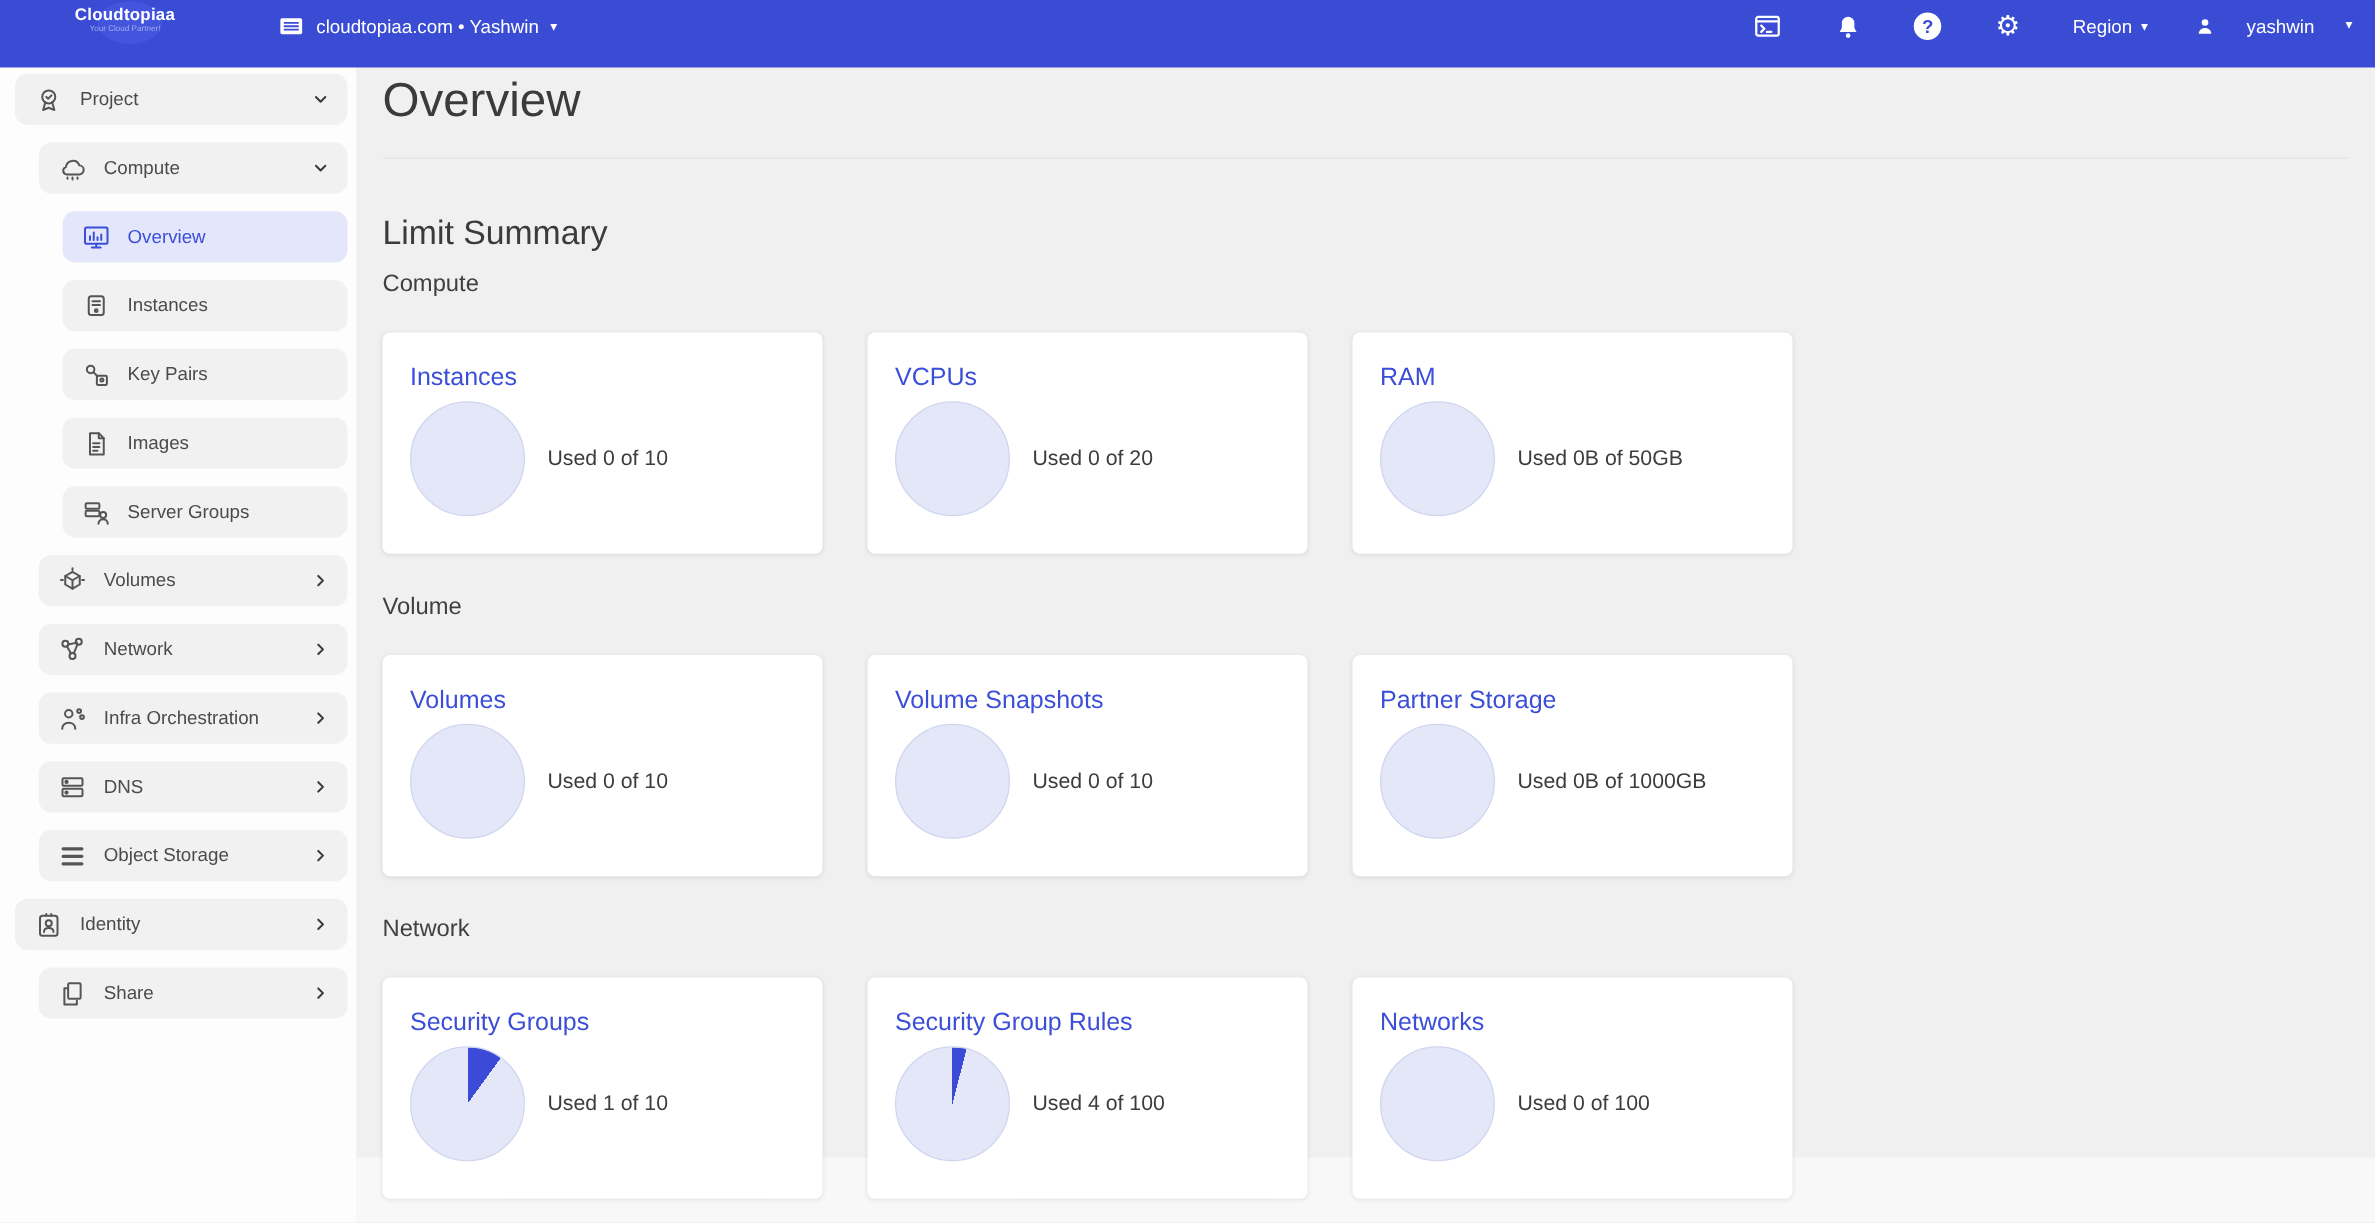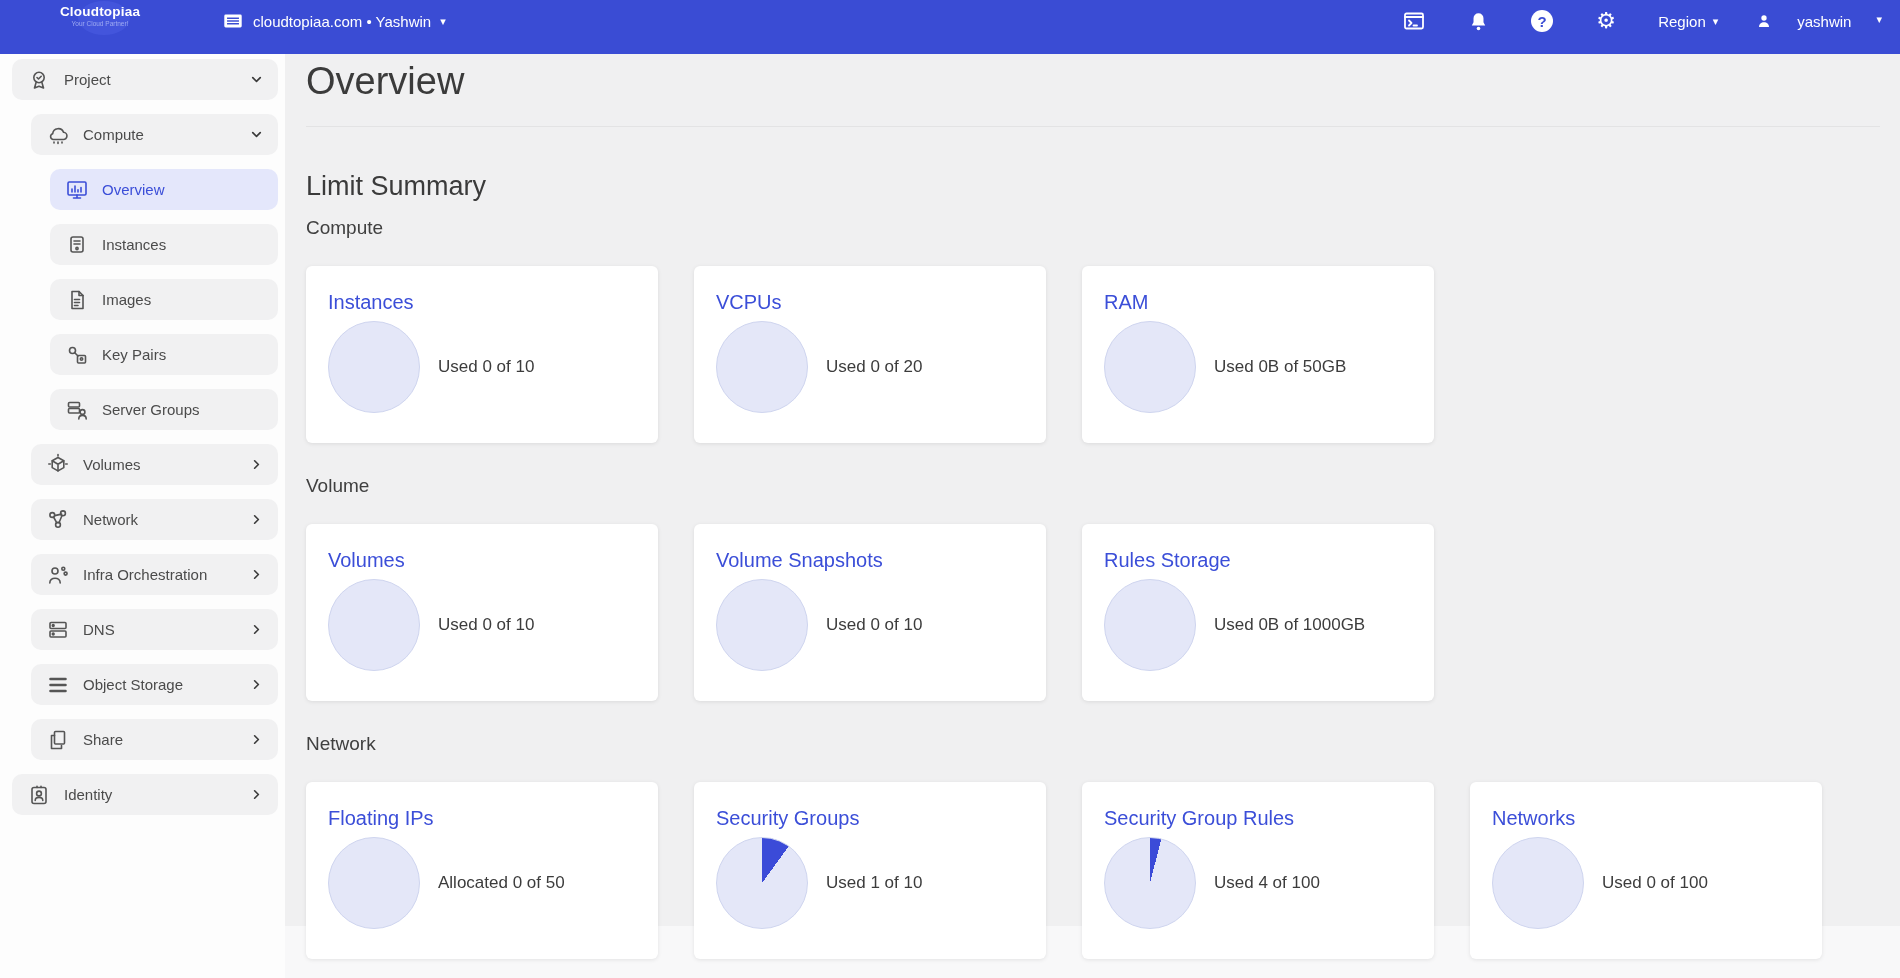--- a/index.html
+++ b/index.html
@@ -167,43 +167,43 @@
             <path d="M9 8h6M9 11h6"></path>
             <circle cx="12" cy="15.5" r="1.1"></circle>
           </svg>
         </span>
     <span class="side-label">Instances</span>
 
   </div>
       <div class="side-item lv2">
     <span class="side-icon">
           <svg viewBox="0 0 24 24" fill="none" stroke="currentColor" stroke-width="1.6" stroke-linecap="round" stroke-linejoin="round">
-            <path d="M7 3.5h7l4 4V20.5H7z"></path>
-            <path d="M14 3.5v4h4"></path>
-            <path d="M9.5 11.5h5M9.5 14.5h5M9.5 17.5h3.5"></path>
-          </svg>
-        </span>
-    <span class="side-label">Images</span>
-
-  </div>
-      <div class="side-item lv2">
-    <span class="side-icon">
-          <svg viewBox="0 0 24 24" fill="none" stroke="currentColor" stroke-width="1.6" stroke-linecap="round" stroke-linejoin="round">
             <circle cx="7.5" cy="7.5" r="3"></circle>
             <path d="M9.7 9.7l3.3 3.3"></path>
             <rect x="12.5" y="12.5" width="8" height="7.5" rx="1"></rect>
             <circle cx="16.5" cy="16" r="1.2"></circle>
           </svg>
         </span>
     <span class="side-label">Key Pairs</span>
 
   </div>
       <div class="side-item lv2">
     <span class="side-icon">
           <svg viewBox="0 0 24 24" fill="none" stroke="currentColor" stroke-width="1.6" stroke-linecap="round" stroke-linejoin="round">
+            <path d="M7 3.5h7l4 4V20.5H7z"></path>
+            <path d="M14 3.5v4h4"></path>
+            <path d="M9.5 11.5h5M9.5 14.5h5M9.5 17.5h3.5"></path>
+          </svg>
+        </span>
+    <span class="side-label">Images</span>
+
+  </div>
+      <div class="side-item lv2">
+    <span class="side-icon">
+          <svg viewBox="0 0 24 24" fill="none" stroke="currentColor" stroke-width="1.6" stroke-linecap="round" stroke-linejoin="round">
             <rect x="3.5" y="4.5" width="11" height="4.5" rx="1"></rect>
             <rect x="3.5" y="10.5" width="11" height="4.5" rx="1"></rect>
             <circle cx="17.5" cy="14" r="2.4"></circle>
             <path d="M13.8 21c0-2.2 1.7-3.6 3.7-3.6S21.2 18.8 21.2 21"></path>
           </svg>
         </span>
     <span class="side-label">Server Groups</span>
 
   </div>
       <div class="side-item lv1">
@@ -275,44 +275,44 @@
             <path d="M4.5 6h15M4.5 12h15M4.5 18h15"></path>
           </svg>
         </span>
     <span class="side-label">Object Storage</span>
     <span class="side-chevron">
           <svg width="15" height="15" viewBox="0 0 24 24" fill="none" stroke="currentColor" stroke-width="2.6" stroke-linecap="round" stroke-linejoin="round">
             <path d="M9 6l6 6-6 6"></path>
           </svg>
         </span>
   </div>
-      <div class="side-item lv1">
-    <span class="side-icon">
-          <svg viewBox="0 0 24 24" fill="none" stroke="currentColor" stroke-width="1.6" stroke-linecap="round" stroke-linejoin="round">
-            <rect x="8.5" y="3.5" width="10" height="12.5" rx="1"></rect>
-            <path d="M8.5 7.5h-3v13h10v-3"></path>
-          </svg>
-        </span>
-    <span class="side-label">Share</span>
-    <span class="side-chevron">
-          <svg width="15" height="15" viewBox="0 0 24 24" fill="none" stroke="currentColor" stroke-width="2.6" stroke-linecap="round" stroke-linejoin="round">
-            <path d="M9 6l6 6-6 6"></path>
-          </svg>
-        </span>
-  </div>
       <div class="side-item lv0">
     <span class="side-icon">
           <svg viewBox="0 0 24 24" fill="none" stroke="currentColor" stroke-width="1.6" stroke-linecap="round" stroke-linejoin="round">
             <rect x="5" y="4.5" width="14" height="16" rx="2"></rect>
             <circle cx="12" cy="10.5" r="2.4"></circle>
             <path d="M8.2 17.5c0-2 1.7-3.1 3.8-3.1s3.8 1.1 3.8 3.1"></path>
             <path d="M10 4.5V3.2M14 4.5V3.2"></path>
           </svg>
         </span>
     <span class="side-label">Identity</span>
+    <span class="side-chevron">
+          <svg width="15" height="15" viewBox="0 0 24 24" fill="none" stroke="currentColor" stroke-width="2.6" stroke-linecap="round" stroke-linejoin="round">
+            <path d="M9 6l6 6-6 6"></path>
+          </svg>
+        </span>
+  </div>
+      <div class="side-item lv1">
+    <span class="side-icon">
+          <svg viewBox="0 0 24 24" fill="none" stroke="currentColor" stroke-width="1.6" stroke-linecap="round" stroke-linejoin="round">
+            <rect x="8.5" y="3.5" width="10" height="12.5" rx="1"></rect>
+            <path d="M8.5 7.5h-3v13h10v-3"></path>
+          </svg>
+        </span>
+    <span class="side-label">Share</span>
     <span class="side-chevron">
           <svg width="15" height="15" viewBox="0 0 24 24" fill="none" stroke="currentColor" stroke-width="2.6" stroke-linecap="round" stroke-linejoin="round">
             <path d="M9 6l6 6-6 6"></path>
           </svg>
         </span>
   </div>
     </nav>
 
   <div class="main">
     <div class="bottom-strip"></div>
@@ -357,39 +357,32 @@
     </div>
   </div>
             <div class="card">
     <div class="card-title">Volume Snapshots</div>
     <div class="card-body">
       <div class="pie"></div>
       <div class="usage">Used 0 of 10</div>
     </div>
   </div>
             <div class="card">
-    <div class="card-title">Rules Storage</div>
+    <div class="card-title">Partner Storage</div>
     <div class="card-body">
       <div class="pie"></div>
       <div class="usage">Used 0B of 1000GB</div>
     </div>
   </div>
           </div>
   </div>
         <div class="group">
     <div class="group-label">Network</div>
     <div class="card-row">
             <div class="card">
-    <div class="card-title">Floating IPs</div>
-    <div class="card-body">
-      <div class="pie"></div>
-      <div class="usage">Allocated 0 of 50</div>
-    </div>
-  </div>
-            <div class="card">
     <div class="card-title">Security Groups</div>
     <div class="card-body">
       <div class="pie" style="background: conic-gradient(rgb(59, 75, 216) 0deg, rgb(59, 75, 216) 36deg, rgb(228, 231, 248) 36deg, rgb(228, 231, 248) 360deg);"></div>
       <div class="usage">Used 1 of 10</div>
     </div>
   </div>
             <div class="card">
     <div class="card-title">Security Group Rules</div>
     <div class="card-body">
       <div class="pie" style="background: conic-gradient(rgb(59, 75, 216) 0deg, rgb(59, 75, 216) 14.4deg, rgb(228, 231, 248) 14.4deg, rgb(228, 231, 248) 360deg);"></div>

